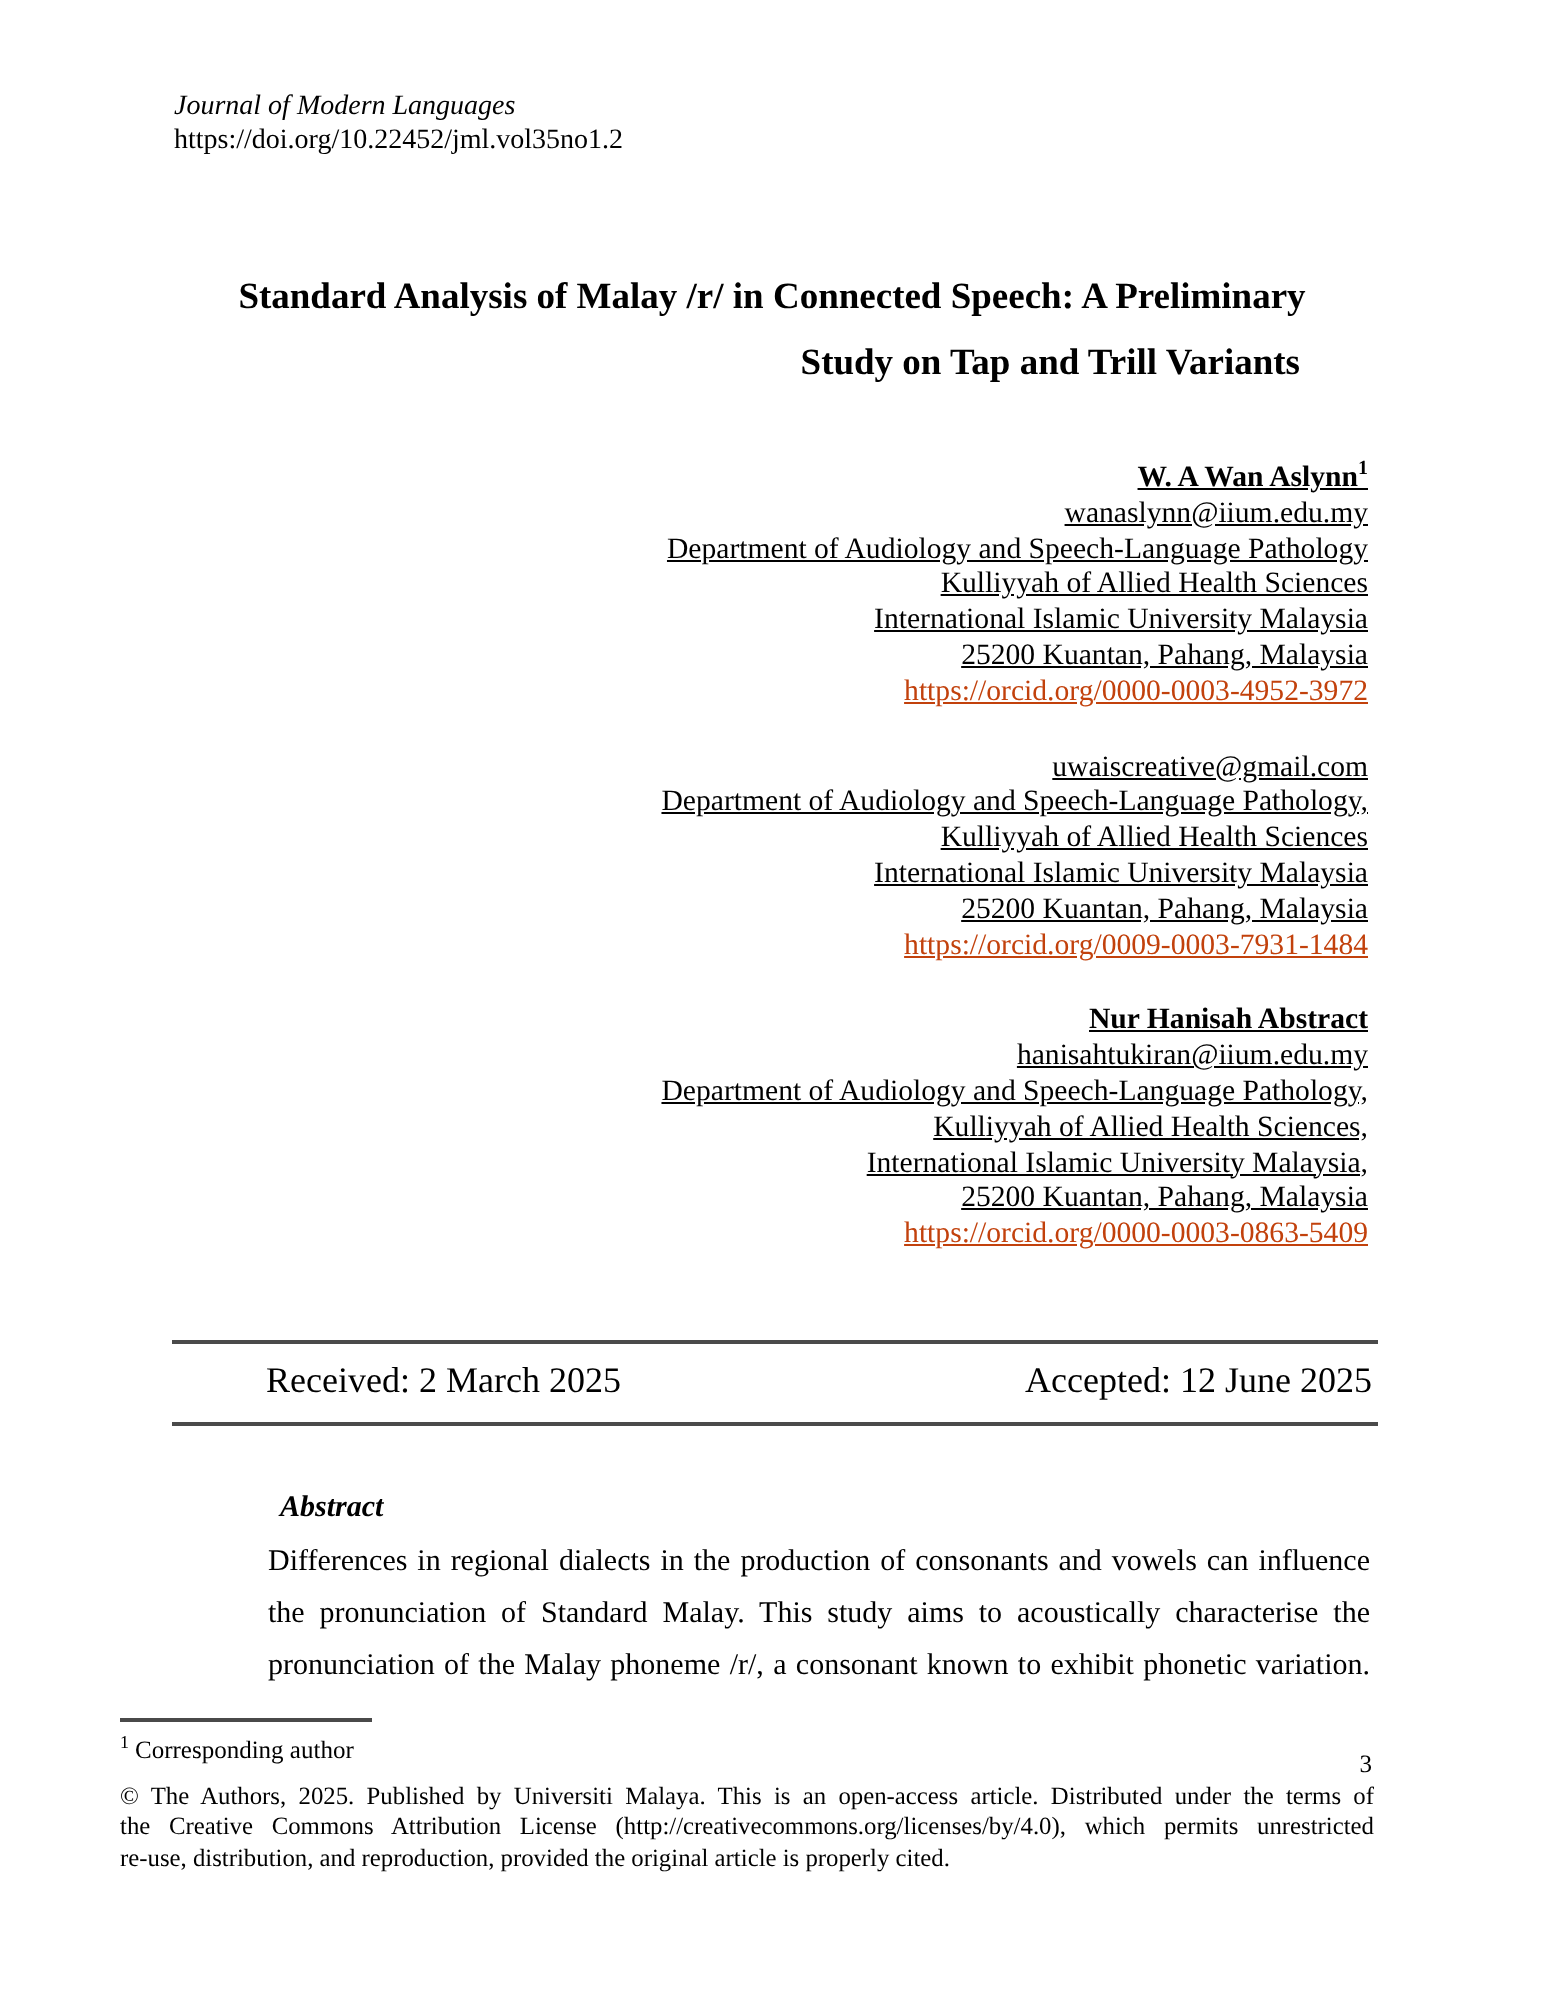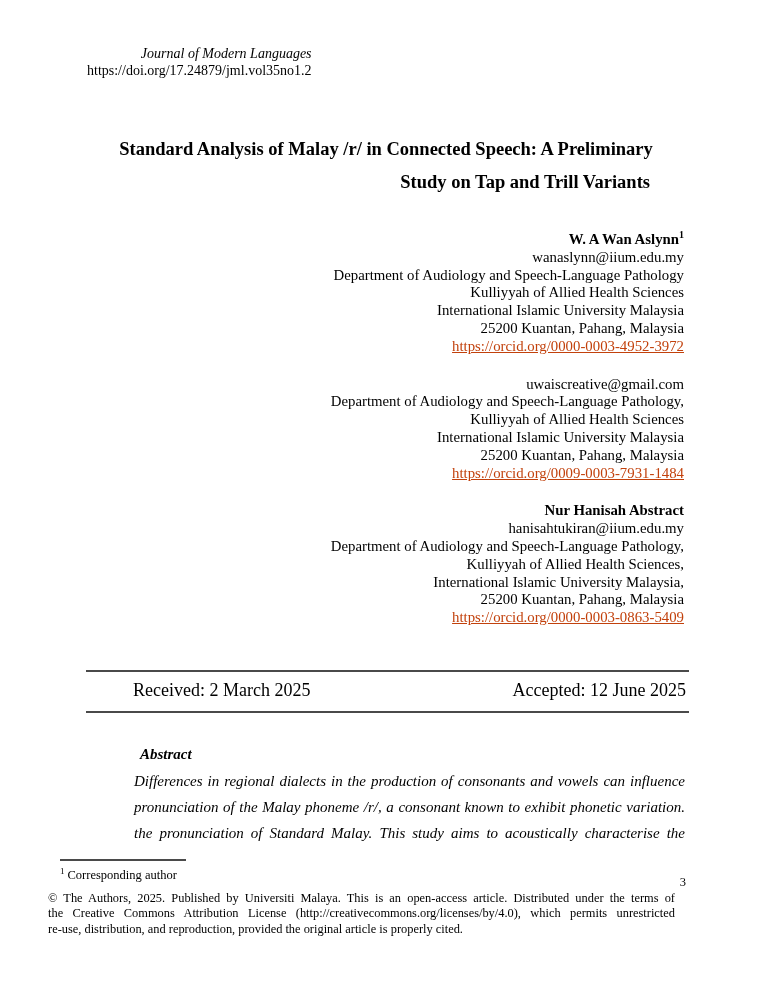--- a/index.html
+++ b/index.html
@@ -16,21 +16,21 @@
 
   
   .journal-header {
     position: absolute;
     left: 87px;
     top: 45px;
     font-size: 14px;
     line-height: 17.3px;
     white-space: nowrap;
   }
-  .journal-header .it { font-style: italic; text-align: right; }
+  .journal-header .it { font-style: italic; }
 
   
   .paper-title {
     position: absolute;
     left: 88px;
     top: 133px;
     width: 596px;
     margin: 0;
     font-size: 18.5px;
     font-weight: bold;
@@ -42,21 +42,21 @@
   
   .authors {
     position: absolute;
     right: 88px;
     top: 231px;
     text-align: right;
     font-size: 14.8px;
     line-height: 17.8px;
     white-space: nowrap;
   }
-  .author-block { margin-bottom: 20px; }
+  .author-block { margin-bottom: 20px; text-decoration: underline; }
   .author-block:last-child { margin-bottom: 0; }
   .author-name { font-weight: bold; }
   .author-name sup { font-size: 10px; line-height: 0; }
   .orcid-link { color: #c2410c; text-decoration: underline; display: inline-block; }
 
   
   .rule {
     position: absolute;
     left: 86px;
     width: 603px;
@@ -90,21 +90,20 @@
     position: absolute;
     left: 134px;
     top: 768px;
     width: 551px;
     font-size: 15px;
   }
   .abstract-line {
     line-height: 26.2px;
     text-align: justify;
     text-align-last: justify;
-    font-style: italic;
   }
 
   
   .footnote-rule {
     position: absolute;
     left: 60px;
     top: 859px;
     width: 126px;
     height: 2px;
     background: #4a4a4a;
@@ -118,36 +117,36 @@
   .footnote sup { font-size: 9px; }
   .footnote .fn-text { margin-left: 3px; }
   .page-number {
     position: absolute;
     right: 86px;
     top: 875px;
     font-size: 12.5px;
   }
   .copyright {
     position: absolute;
-    left: 48px;
+    left: 60px;
     top: 891px;
     width: 627px;
     font-size: 12.4px;
     line-height: 15.4px;
   }
   .copyright .jline { text-align: justify; text-align-last: justify; }
 </style>
 </head>
 <body>
 
 <div class="page">
 
   <div class="journal-header">
     <div class="it">Journal of Modern Languages</div>
-    <div>https://doi.org/17.24879/jml.vol35no1.2</div>
+    <div>https://doi.org/10.22452/jml.vol35no1.2</div>
   </div>
 
   <h1 class="paper-title">
     <span class="title-line-1">Standard Analysis of Malay /r/ in Connected Speech: A Preliminary</span>
     <span class="title-line-2">Study on Tap and Trill Variants</span>
   </h1>
 
   <div class="authors">
 
     <div class="author-block">
@@ -184,22 +183,22 @@
   <div class="rule rule-top"></div>
   <div class="dates-row">
     <span>Received: 2 March 2025</span>
     <span>Accepted: 12 June 2025</span>
   </div>
   <div class="rule rule-bottom"></div>
 
   <div class="abstract-heading">Abstract</div>
   <div class="abstract-body">
     <div class="abstract-line">Differences in regional dialects in the production of consonants and vowels can influence</div>
+    <div class="abstract-line">the pronunciation of Standard Malay. This study aims to acoustically characterise the</div>
     <div class="abstract-line">pronunciation of the Malay phoneme /r/, a consonant known to exhibit phonetic variation.</div>
-    <div class="abstract-line">the pronunciation of Standard Malay. This study aims to acoustically characterise the</div>
   </div>
 
   <div class="footnote-rule"></div>
   <div class="footnote">
     <sup>1</sup><span class="fn-text">Corresponding author</span>
   </div>
 
   <div class="page-number">3</div>
   <div class="copyright">
     <div class="jline">© The Authors, 2025. Published by Universiti Malaya. This is an open-access article. Distributed under the terms of</div>

